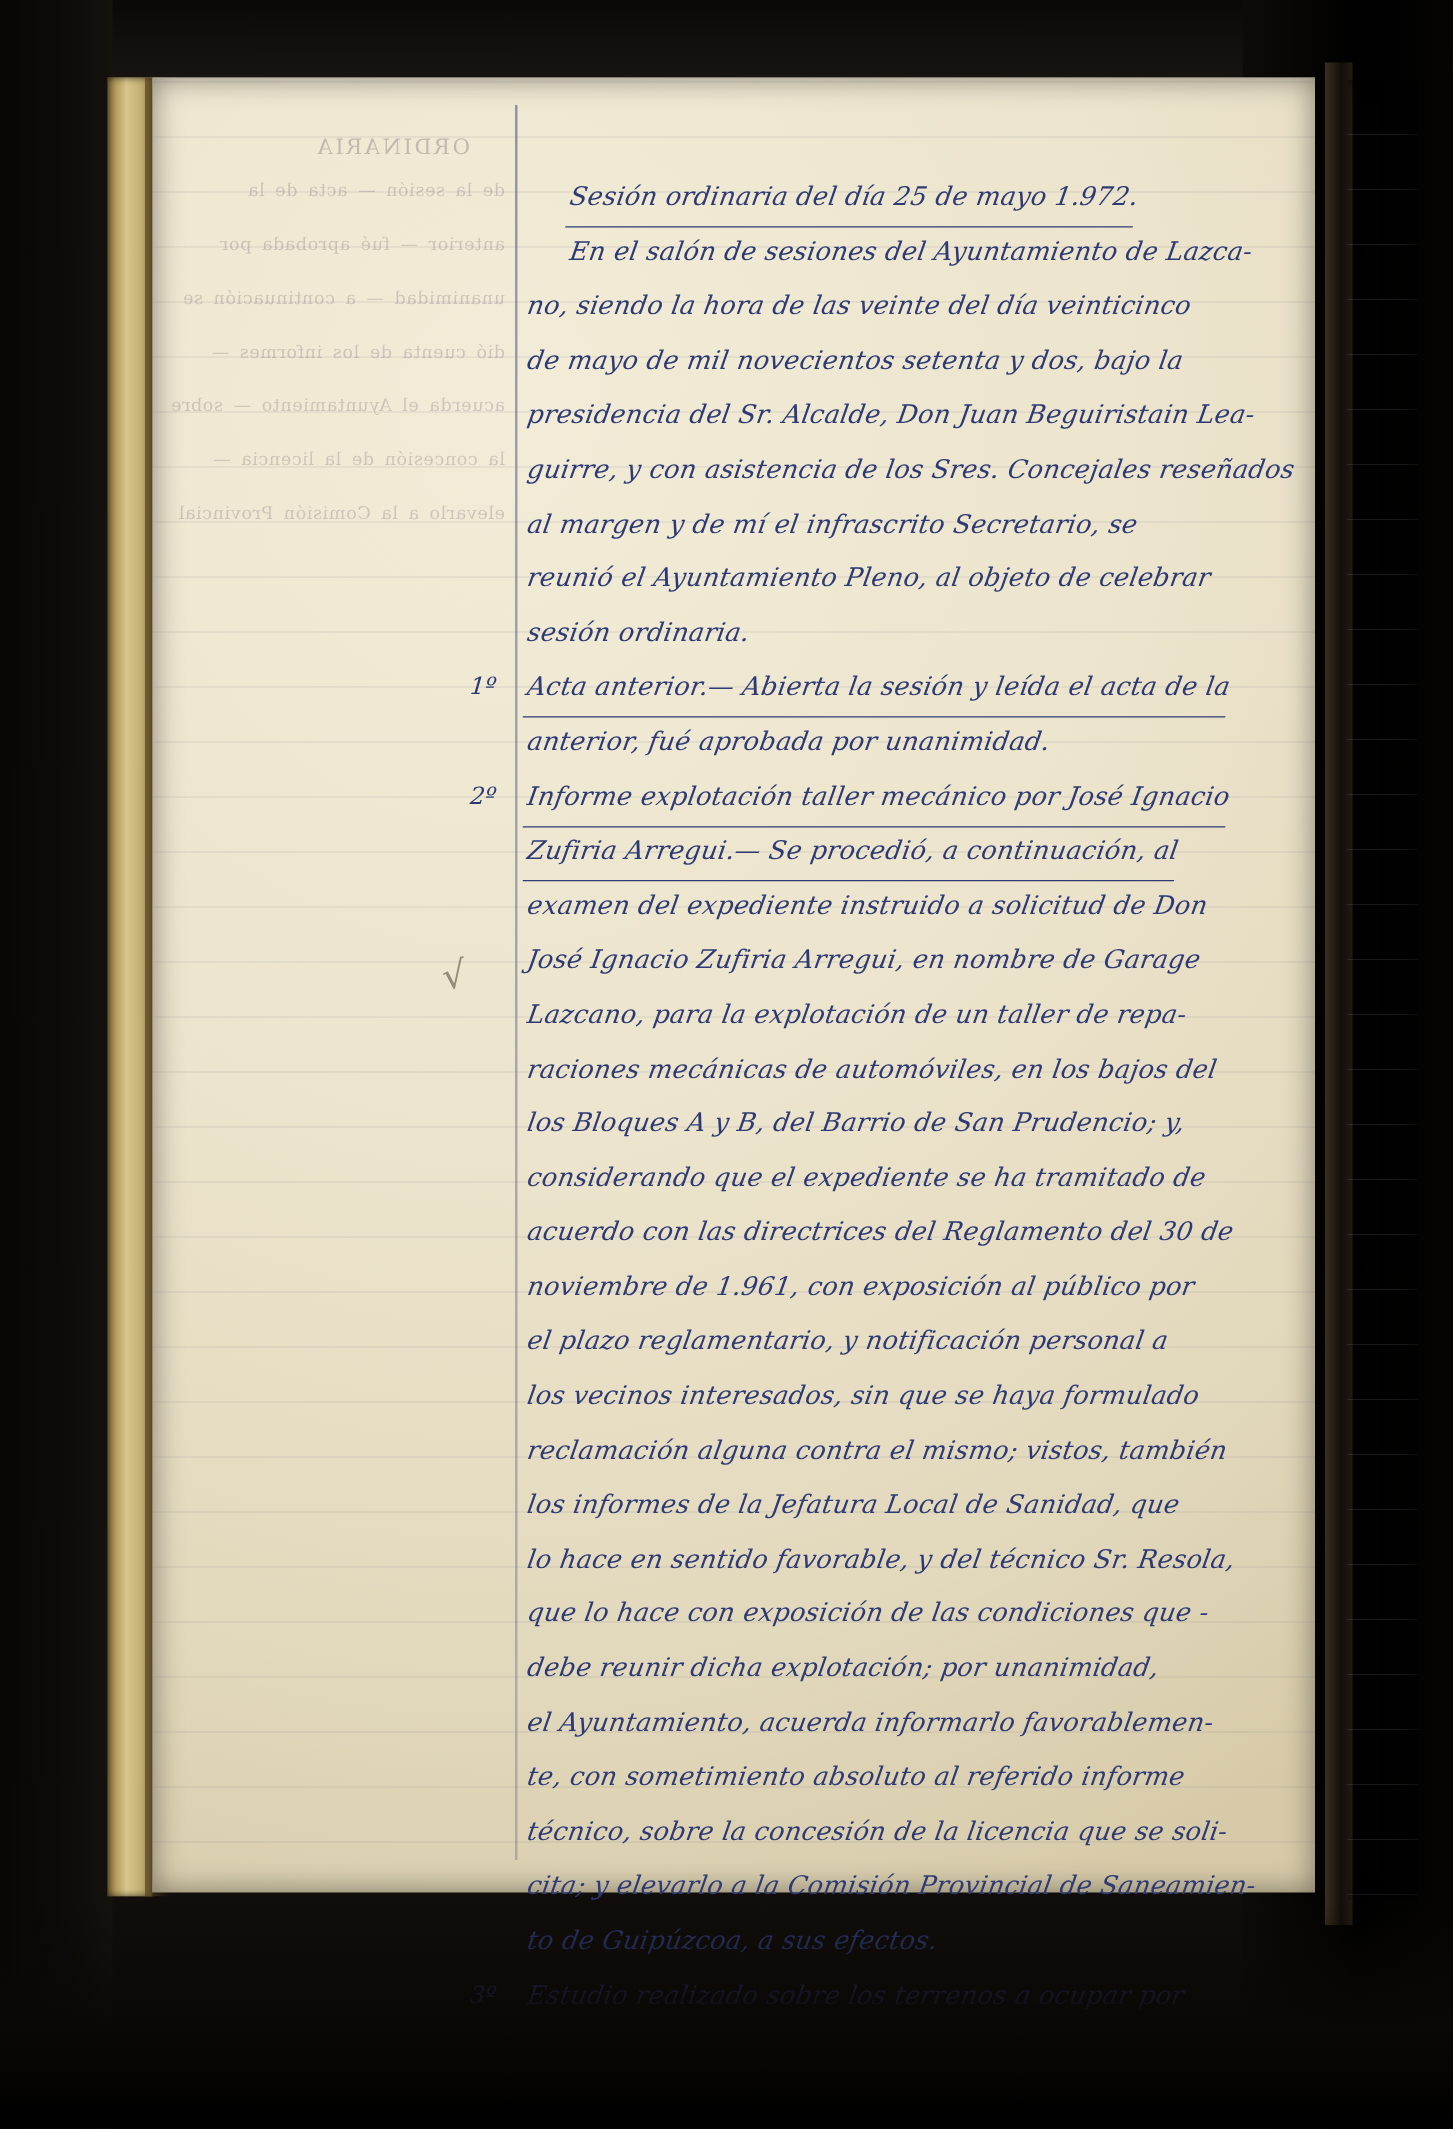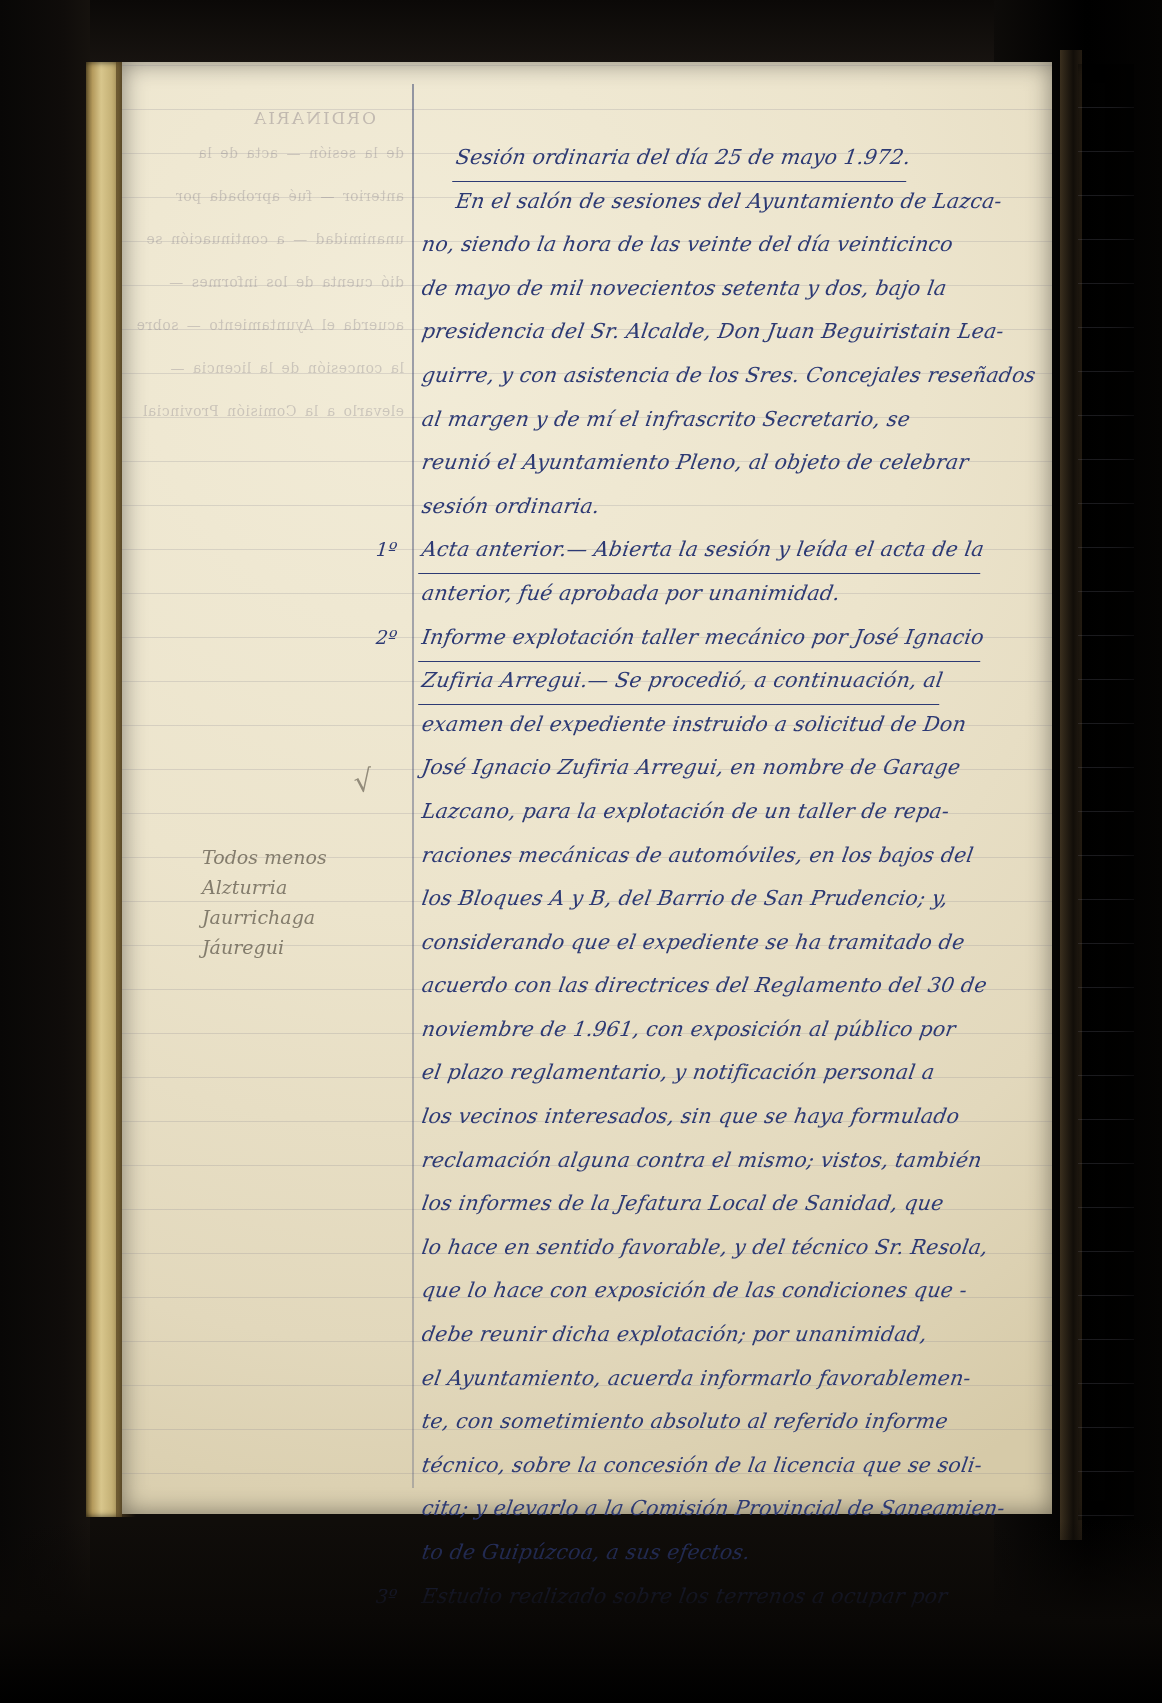--- a/index.html
+++ b/index.html
@@ -228,24 +228,20 @@
     <div class="page">
       <div class="rules"></div>
       <div class="margin-rule"></div>
 
       <div class="bleed-heading">ORDINARIA</div>
 
       <div class="bleed">de la sesión — acta de la anterior — fué aprobada por unanimidad — a continuación se dió cuenta de los informes — acuerda el Ayuntamiento — sobre la concesión de la licencia — elevarlo a la Comisión Provincial</div>
 
       <div class="pencil-tick">√</div>
 
-      <div class="pencil-note">Todos menos
-Alzturria
-Jaurrichaga
-Jáuregui</div>
 
       <div class="hand">
         <div class="line ul indent">
           <span class="txt">Sesión ordinaria del día 25 de mayo 1.972.</span>
         </div>
         <div id="body-lines">
             <div class="line indent"><span class="txt">En el salón de sesiones del Ayuntamiento de Lazca-</span></div>
             <div class="line"><span class="txt">no, siendo la hora de las veinte del día veinticinco</span></div>
             <div class="line"><span class="txt">de mayo de mil novecientos setenta y dos, bajo la</span></div>
             <div class="line"><span class="txt">presidencia del Sr. Alcalde, Don Juan Beguiristain Lea-</span></div>

